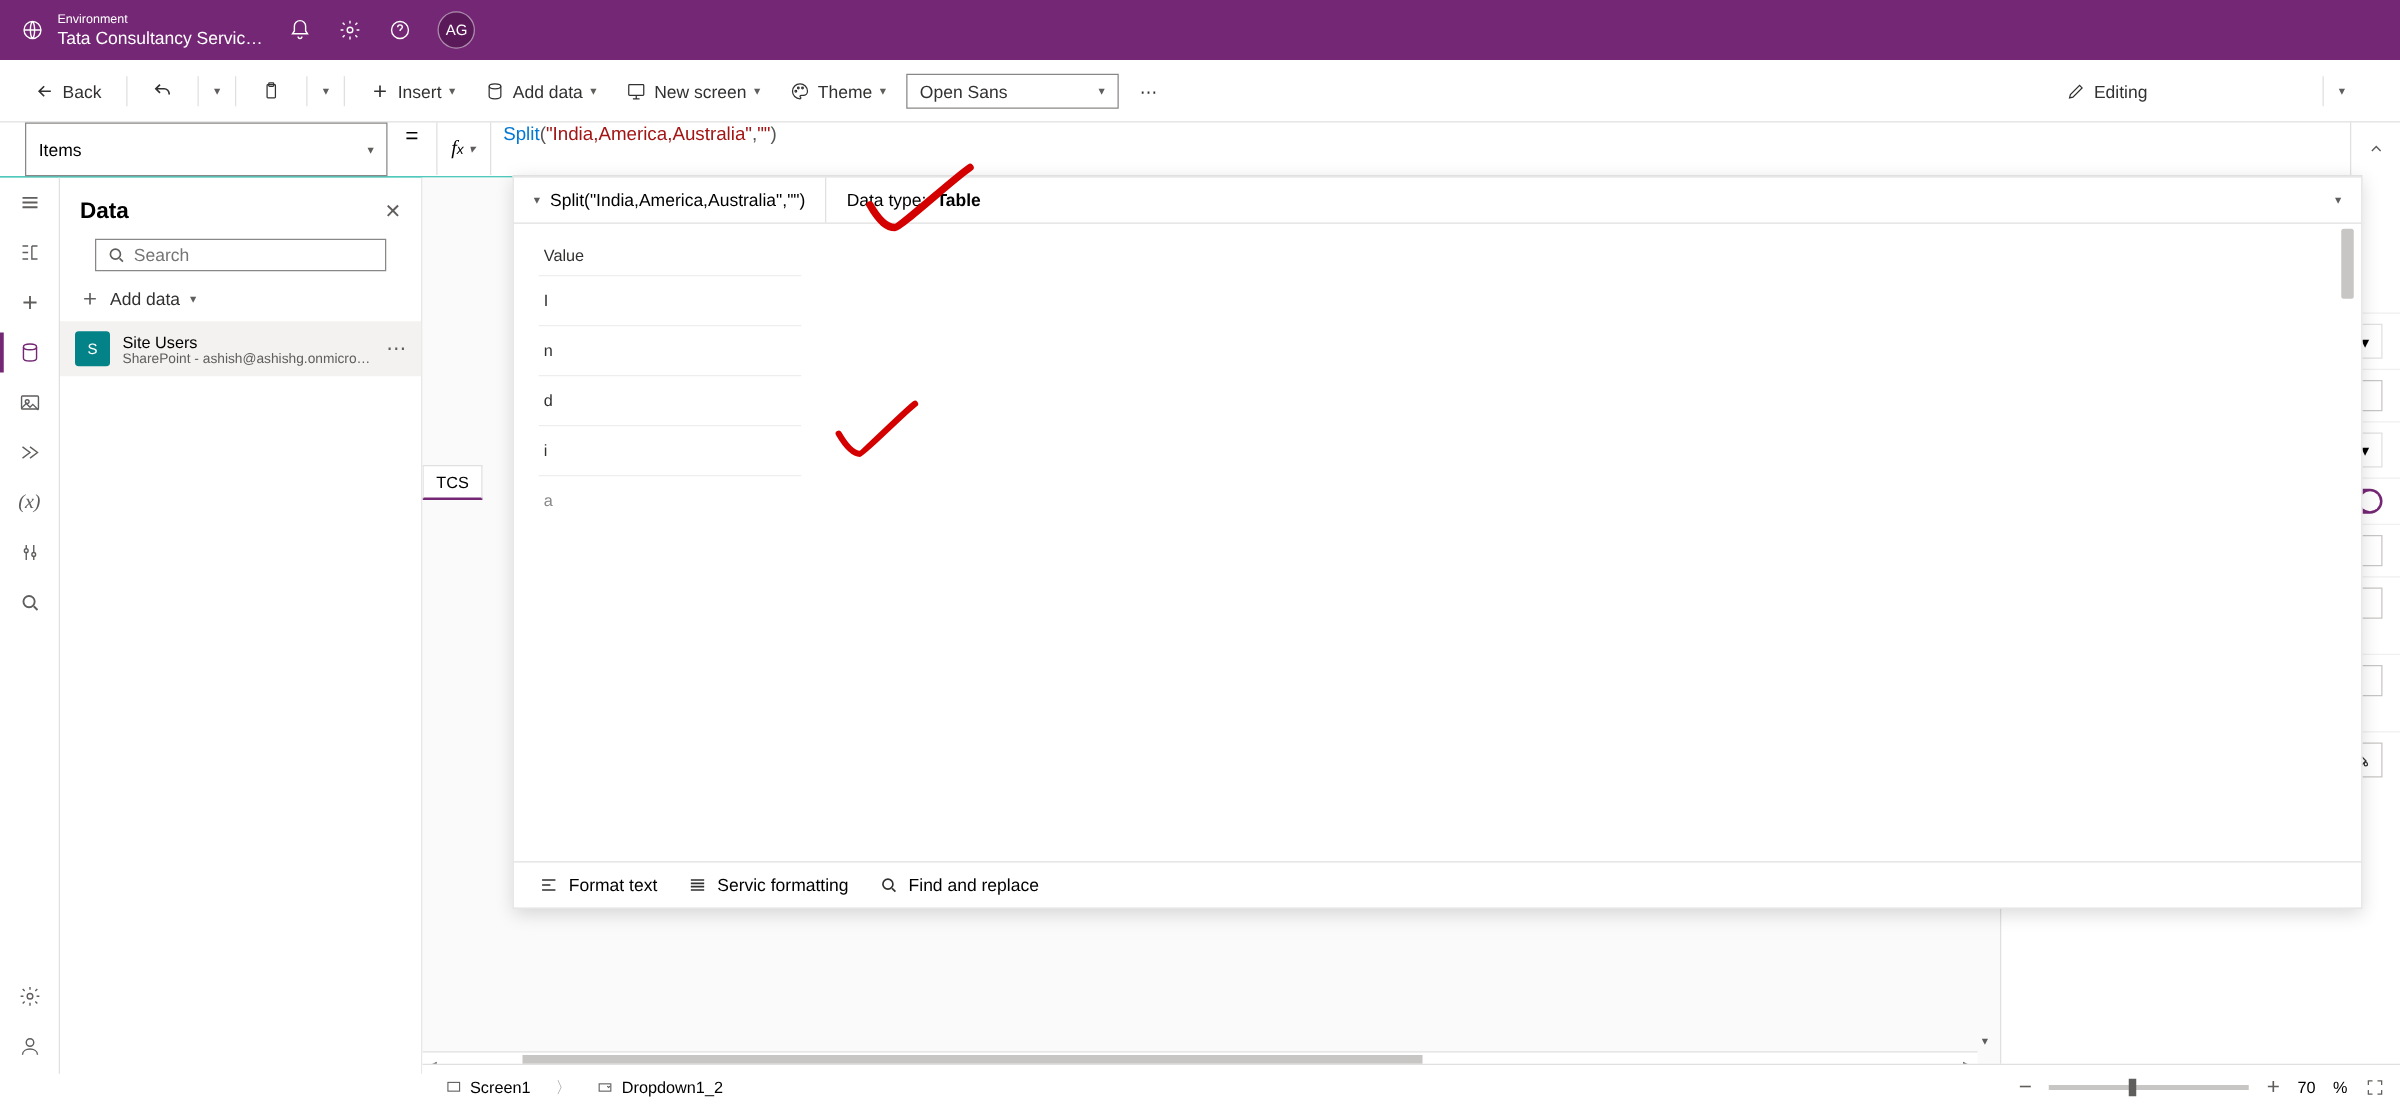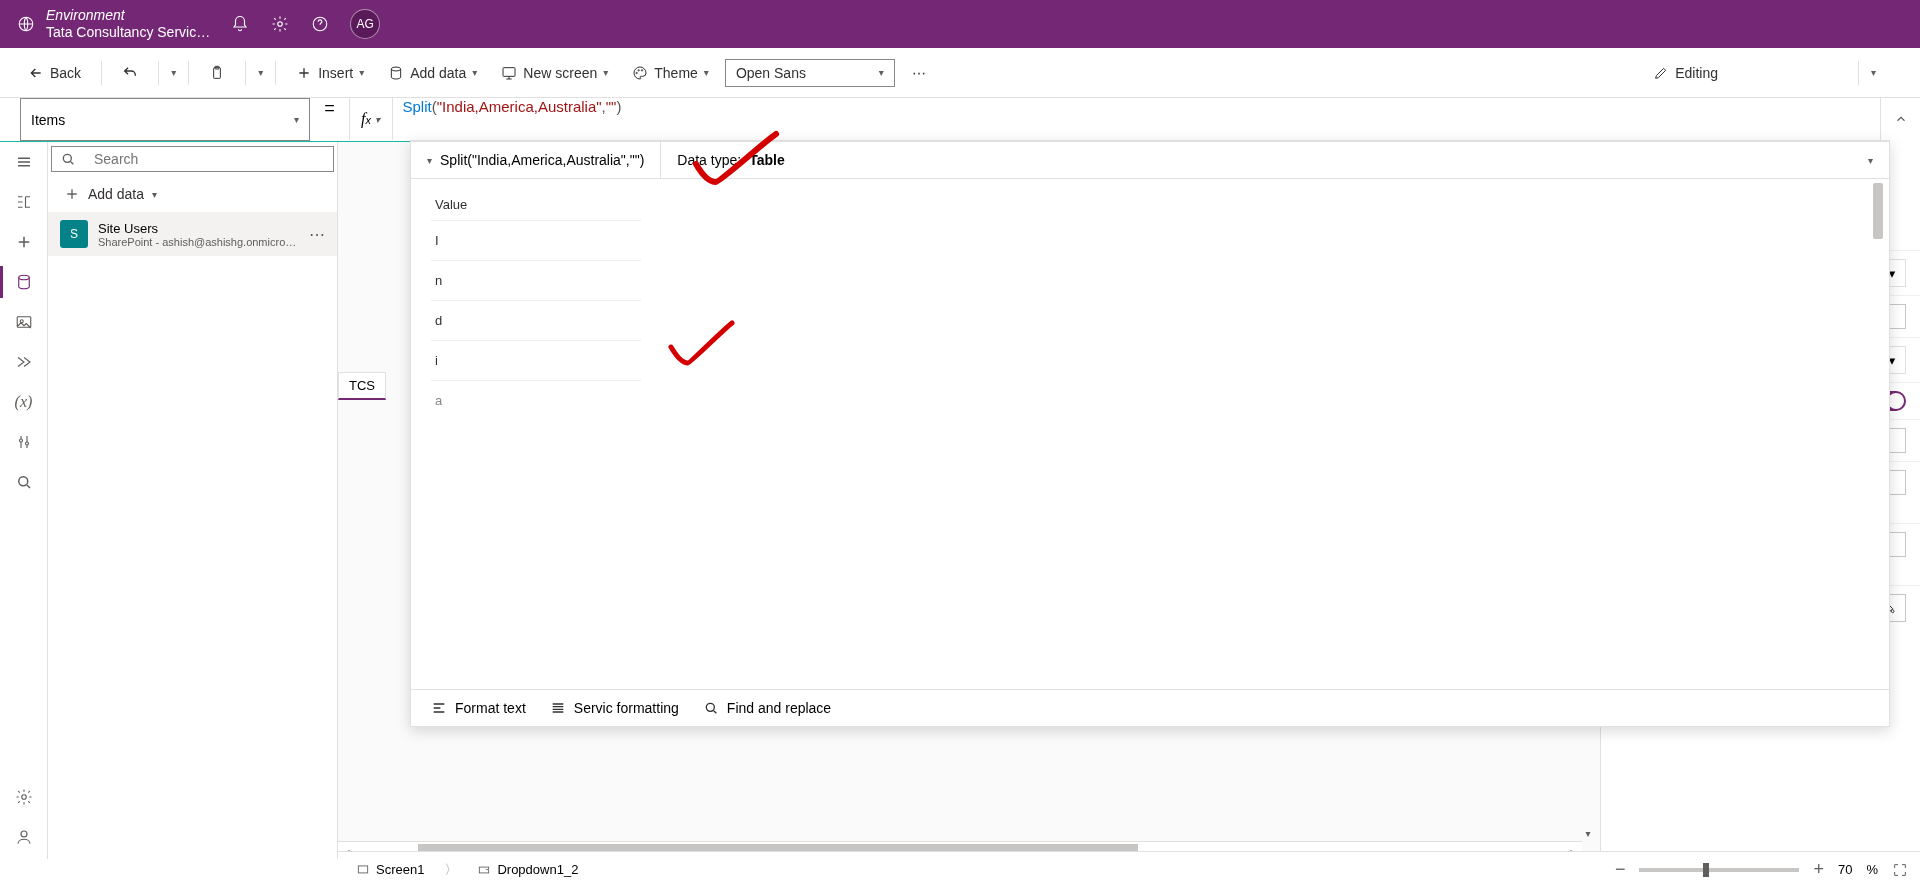--- a/index.html
+++ b/index.html
@@ -12,21 +12,21 @@
   }
   .header-left { display: flex; align-items: center; gap: 14px; }
   .waffle { width: 20px; height: 20px; display: grid; grid-template-columns: repeat(3,1fr); grid-template-rows: repeat(3,1fr); gap: 2px; cursor: pointer; }
   .waffle span { background: #fff; }
   .app-title { font-size: 16px; font-weight: 600; }
   .app-sep { margin: 0 8px; opacity: .8; }
   .app-sub { font-size: 16px; font-weight: 400; }
   .header-right { display: flex; align-items: center; gap: 20px; }
   .env-block { display: flex; align-items: center; gap: 10px; }
   .env-text { line-height: 1.2; }
-  .env-label { font-size: 14px; font-style: italic; }
+  .env-label { font-size: 10px; }
   .env-name { font-size: 14px; }
   .hicon { width: 20px; height: 20px; cursor: pointer; display:flex; align-items:center; justify-content:center; }
   .avatar { width: 30px; height: 30px; border-radius: 50%; background: #5a1a5a; border:1px solid rgba(255,255,255,.5); display:flex; align-items:center; justify-content:center; font-size:12px; }
 
   
   .ribbon {
     height: 50px; border-bottom: 1px solid #e0e0e0; display: flex; align-items:center;
     padding: 0 20px; gap: 8px; font-size: 14px; color: #323130; justify-content: space-between;
   }
   .ribbon-left, .ribbon-right { display:flex; align-items:center; gap:8px; }
@@ -51,21 +51,21 @@
   .main { display:flex; height: calc(887px - 48px - 50px - 44px - 28px); }
   .leftbar { width:48px; border-right:1px solid #e0e0e0; display:flex; flex-direction:column; align-items:center; padding-top:8px; gap:16px; position:relative; }
   .leftbar .licon { width:24px; height:24px; cursor:pointer; display:flex; align-items:center; justify-content:center; color:#605e5c; }
   .leftbar .licon.active { color:#742774; position:relative; }
   .leftbar .licon.active::before { content:""; position:absolute; left:-12px; top:-4px; bottom:-4px; width:3px; background:#742774; }
   .leftbar .bottom { margin-top:auto; margin-bottom:10px; display:flex; flex-direction:column; gap:16px; align-items:center;}
 
   .datapane { width:290px; border-right:1px solid #e0e0e0; display:flex; flex-direction:column; }
   .datapane-head { display:flex; align-items:center; justify-content:space-between; padding:16px 16px 8px 16px; }
   .datapane-head h2 { font-size:18px; font-weight:600; }
-  .search-box { margin:4px 3px; border:1px solid #8a8886; display:flex; align-items:center; padding:4px 8px; gap:18px; }
+  .search-box { margin:4px 28px; border:1px solid #8a8886; display:flex; align-items:center; padding:4px 8px; gap:6px; }
   .search-box input { border:none; outline:none; flex:1; font-size:14px; }
   .adddata { display:flex; align-items:center; gap:8px; padding:10px 16px; font-size:14px; cursor:pointer; color:#323130; }
   .ds-item { display:flex; align-items:center; gap:10px; padding:8px 12px; background:#f3f2f1; cursor:pointer; }
   .ds-icon { width:28px; height:28px; background:#038387; border-radius:3px; display:flex; align-items:center; justify-content:center; color:#fff; font-size:12px; }
   .ds-text { flex:1; overflow:hidden; }
   .ds-title { font-size:13px; }
   .ds-sub { font-size:11px; color:#605e5c; white-space:nowrap; overflow:hidden; text-overflow:ellipsis; }
 
   .canvas-wrap { flex:1; position:relative; background:#fafafa; overflow:hidden; }
   .tcs-pill { position:absolute; left:0px; top:230px; background:#fff; border:1px solid #e0e0e0; border-bottom:2px solid #742774; padding:5px 10px; font-size:13px; }
@@ -364,20 +364,24 @@
       <span class="licon">
           <svg width="18" height="18" viewBox="0 0 24 24" fill="none" stroke="#605e5c" stroke-width="1.5">
             <circle cx="12" cy="8" r="4"></circle>
             <path d="M4 21c0-4 4-6 8-6s8 2 8 6"></path>
           </svg>
         </span>
     </div>
   </div>
 
   <div class="datapane">
+    <div class="datapane-head">
+      <h2>Data</h2>
+      <span style="cursor:pointer;color:#605e5c;font-size:16px;">✕</span>
+    </div>
     <div class="search-box">
       <svg width="16" height="16" viewBox="0 0 24 24" fill="none" stroke="#605e5c" stroke-width="2">
           <circle cx="11" cy="11" r="6"></circle>
           <path d="M20 20l-4-4"></path>
         </svg>
       <input type="text" placeholder="Search" style="">
     </div>
     <div class="adddata">
       <svg width="16" height="16" viewBox="0 0 24 24" stroke="#605e5c" stroke-width="2">
           <path d="M12 5v14M5 12h14"></path>

